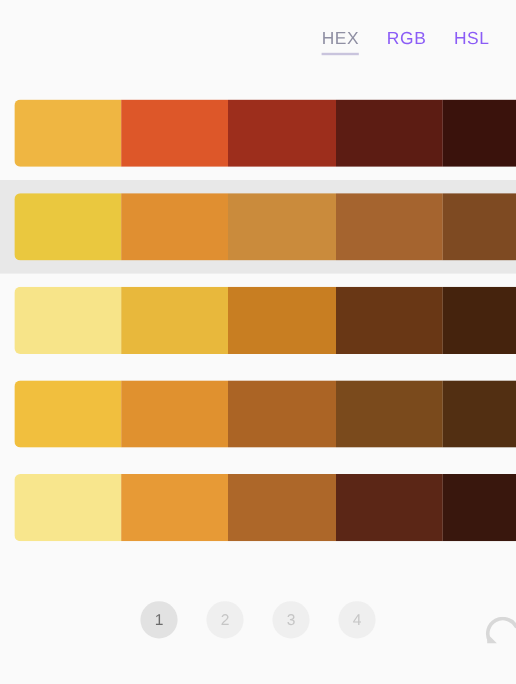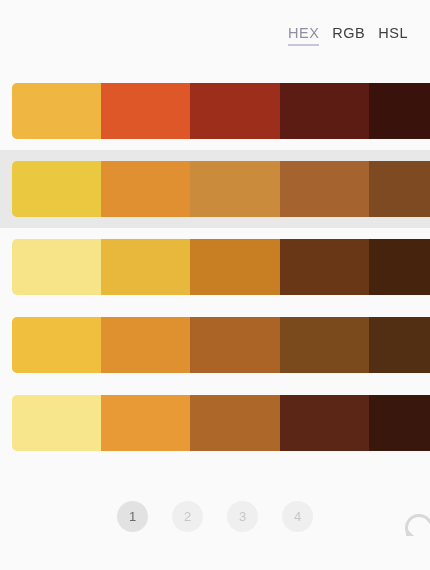--- a/index.html
+++ b/index.html
@@ -33,26 +33,26 @@
     display: flex;
     align-items: center;
     justify-content: flex-end;
     padding-right: 22px;
     box-sizing: border-box;
     background: #fafafa;
   }
   .format-tabs {
     display: flex;
     align-items: baseline;
-    gap: 13px;
+    gap: 23px;
   }
   .fmt {
     font-size: 14.5px;
     letter-spacing: 0.5px;
-    color: #404040;
+    color: #8b5cf6;
     padding-bottom: 3px;
     border-bottom: 2px solid transparent;
     cursor: pointer;
     line-height: 1.1;
   }
   .fmt.active {
     color: #8f8fa3;
     border-bottom-color: #c9c4dd;
   }
 

